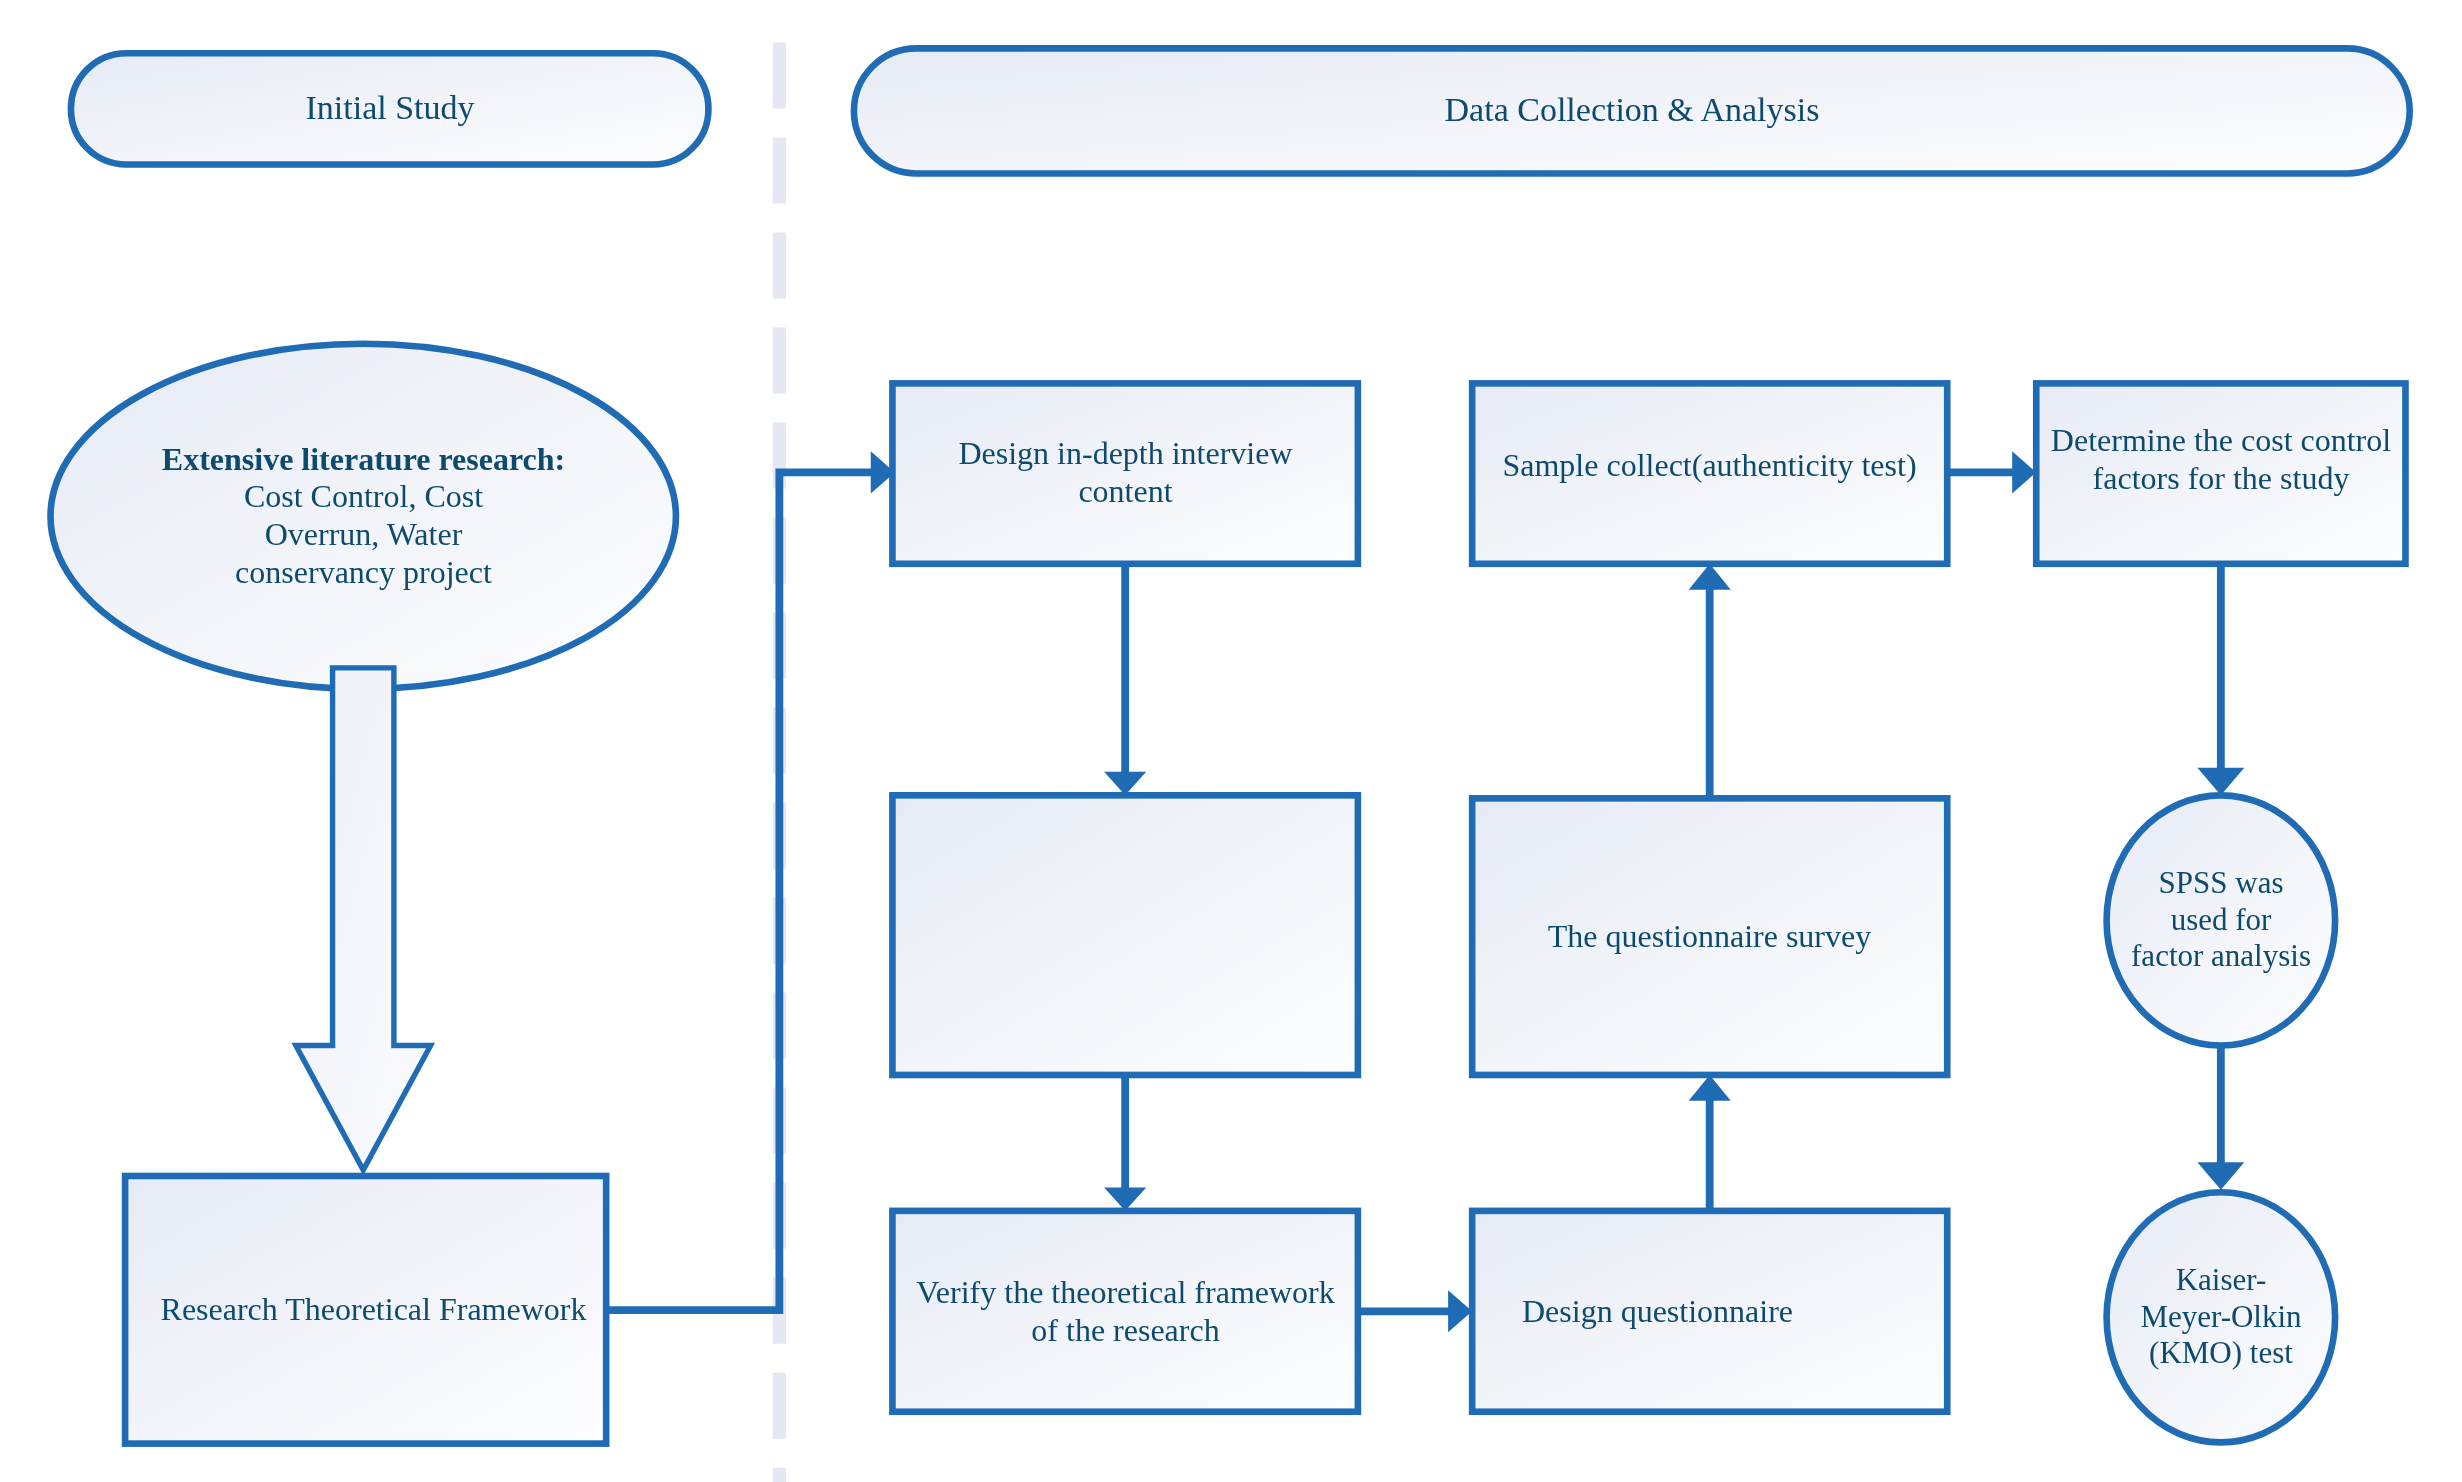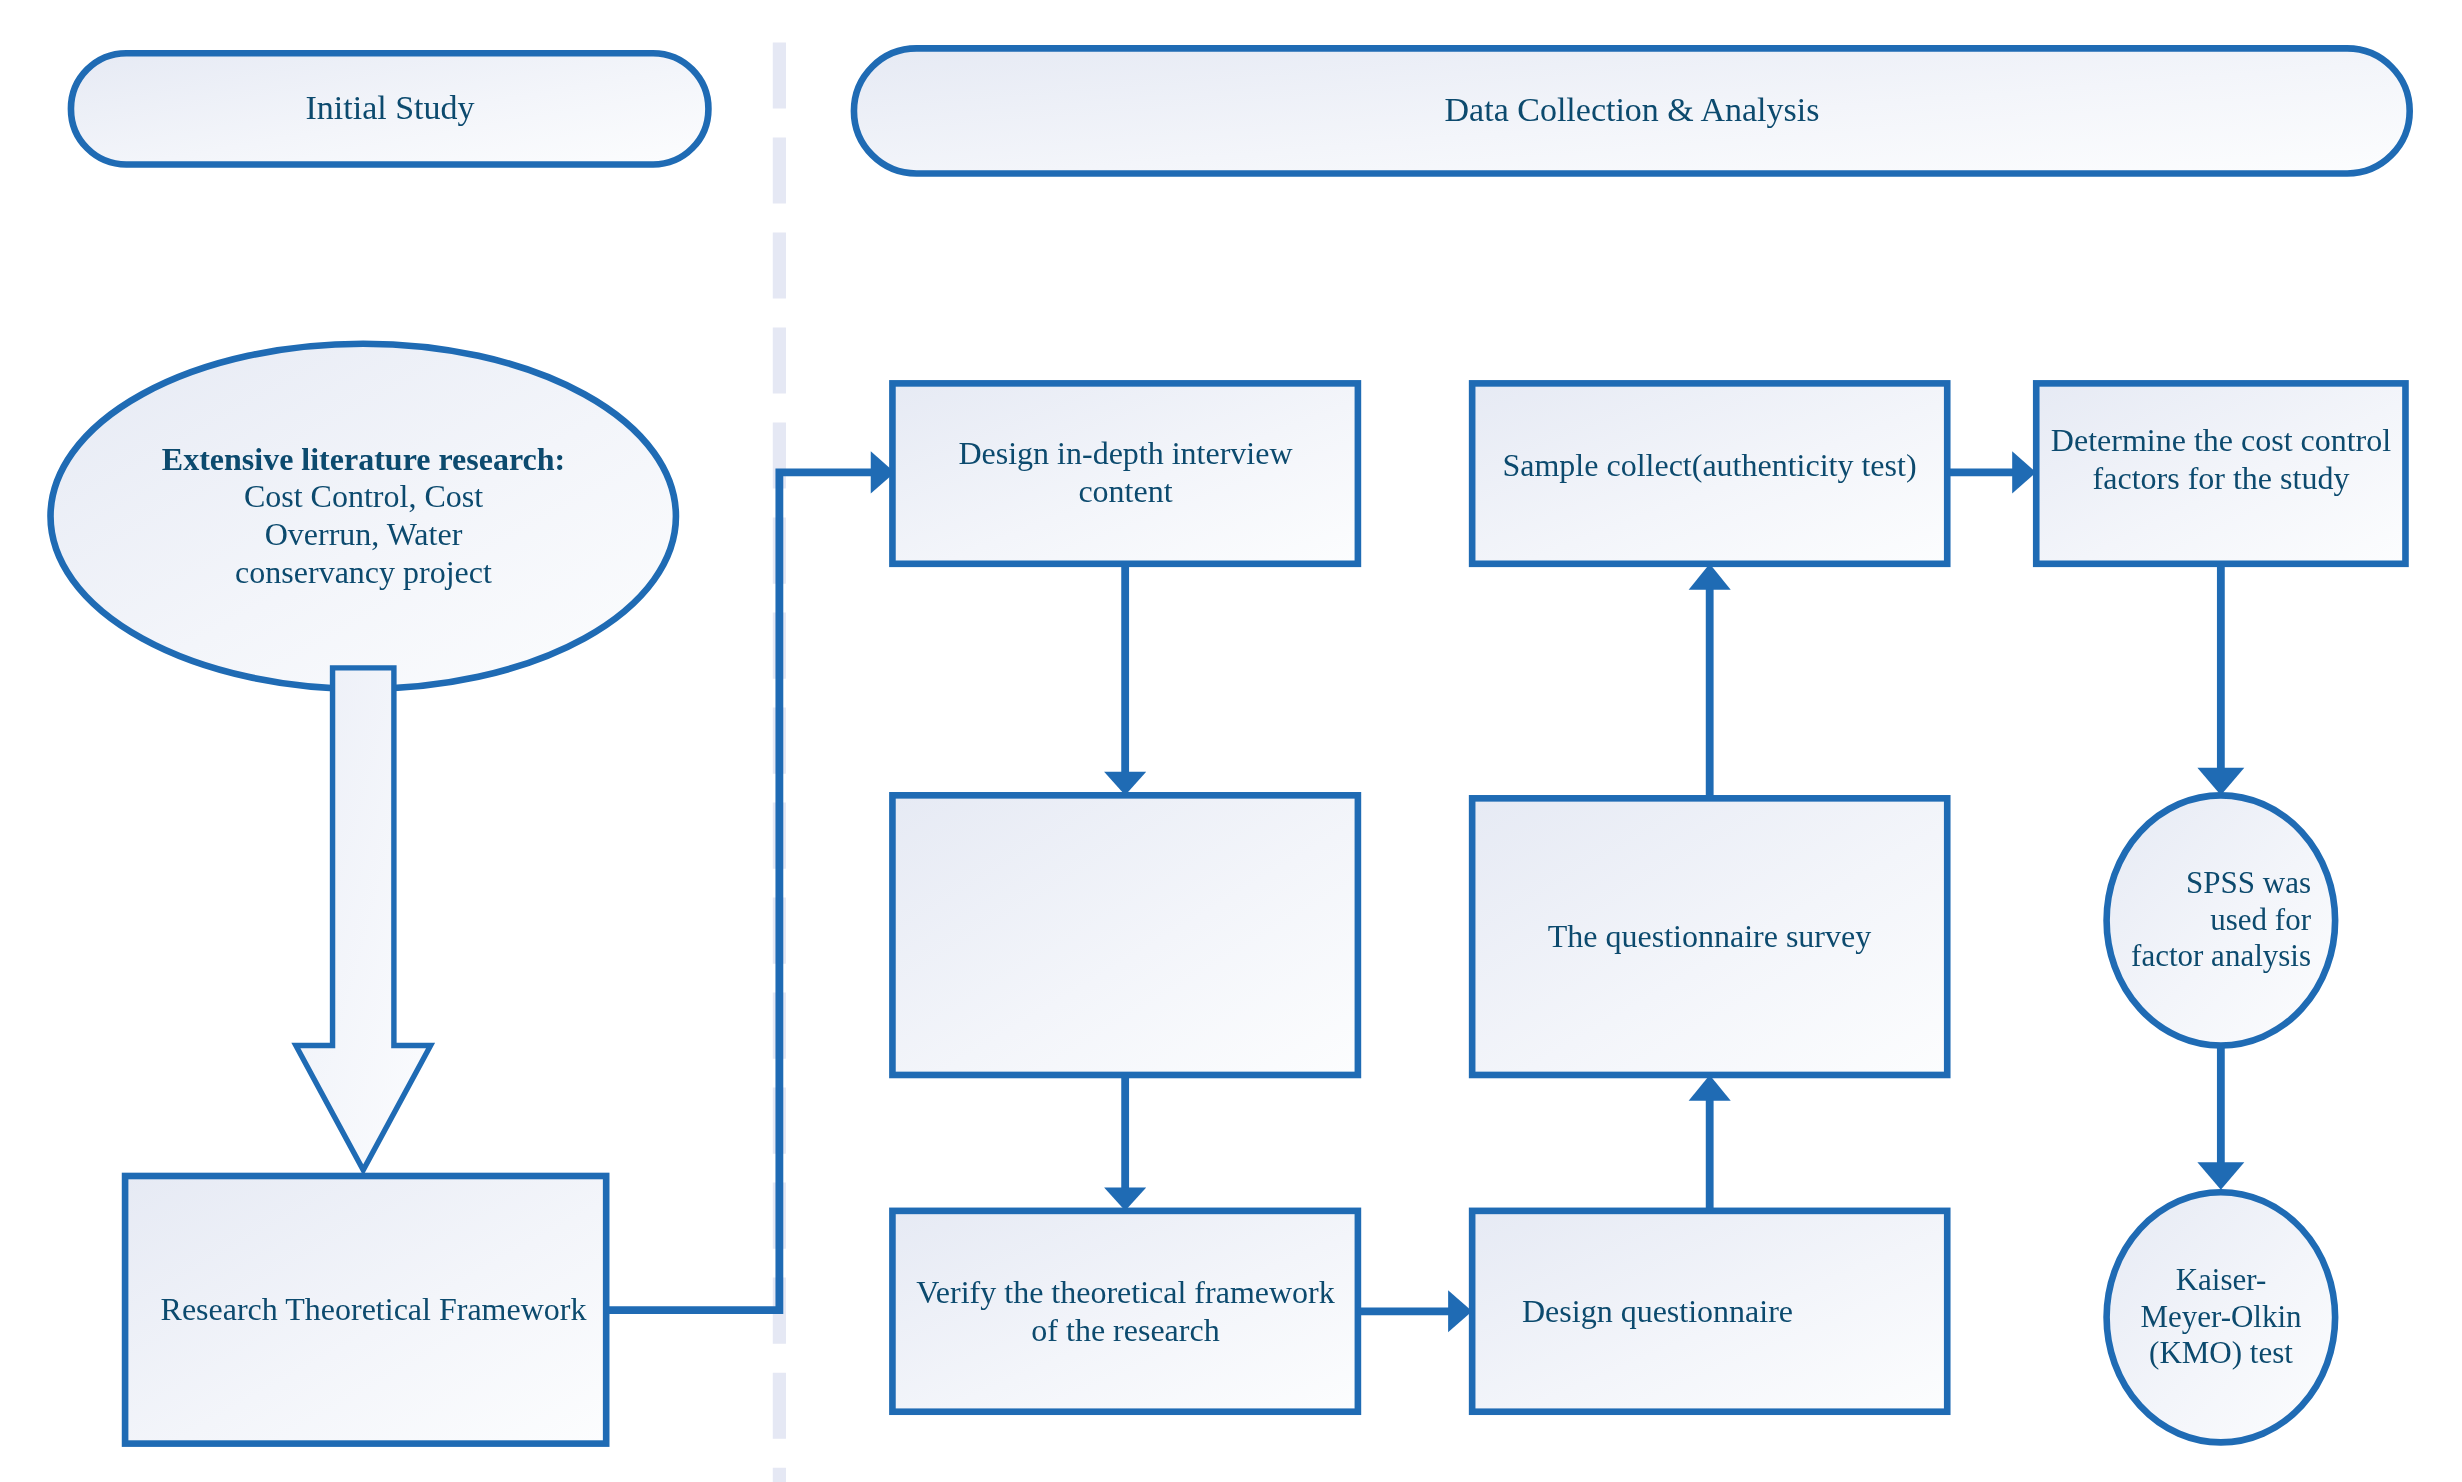--- a/index.html
+++ b/index.html
@@ -152,18 +152,18 @@
   <div class="node-text box-text" style="left:911px; top:1211px; width:429px; height:201px;">Verify the theoretical framework of the research</div>
 
   <div class="node-text box-text" style="left:1478px; top:376px; width:463px; height:180px;">Sample collect(authenticity test)</div>
 
   <div class="node-text box-text" style="left:1496px; top:798px; width:427px; height:277px;">The questionnaire survey</div>
 
   <div class="node-text box-text" style="left:1432px; top:1211px; width:451px; height:201px;text-align:right;">Design questionnaire</div>
 
   <div class="node-text box-text" style="left:2040px; top:370px; width:362px; height:180px;">Determine the cost control factors for the study</div>
 
-  <div class="node-text circle-text" style="left:2131px; top:795px; width:180px; height:250px;text-align:right;">SPSS was used for factor analysis</div>
+  <div class="node-text circle-text" style="left:2131px; top:795px; width:180px; height:250px;">SPSS was used for factor analysis</div>
 
   <div class="node-text circle-text" style="left:2131px; top:1192px; width:180px; height:250px;">Kaiser-Meyer-Olkin (KMO) test</div>
 
 </div>
 
 
 </body></html>

